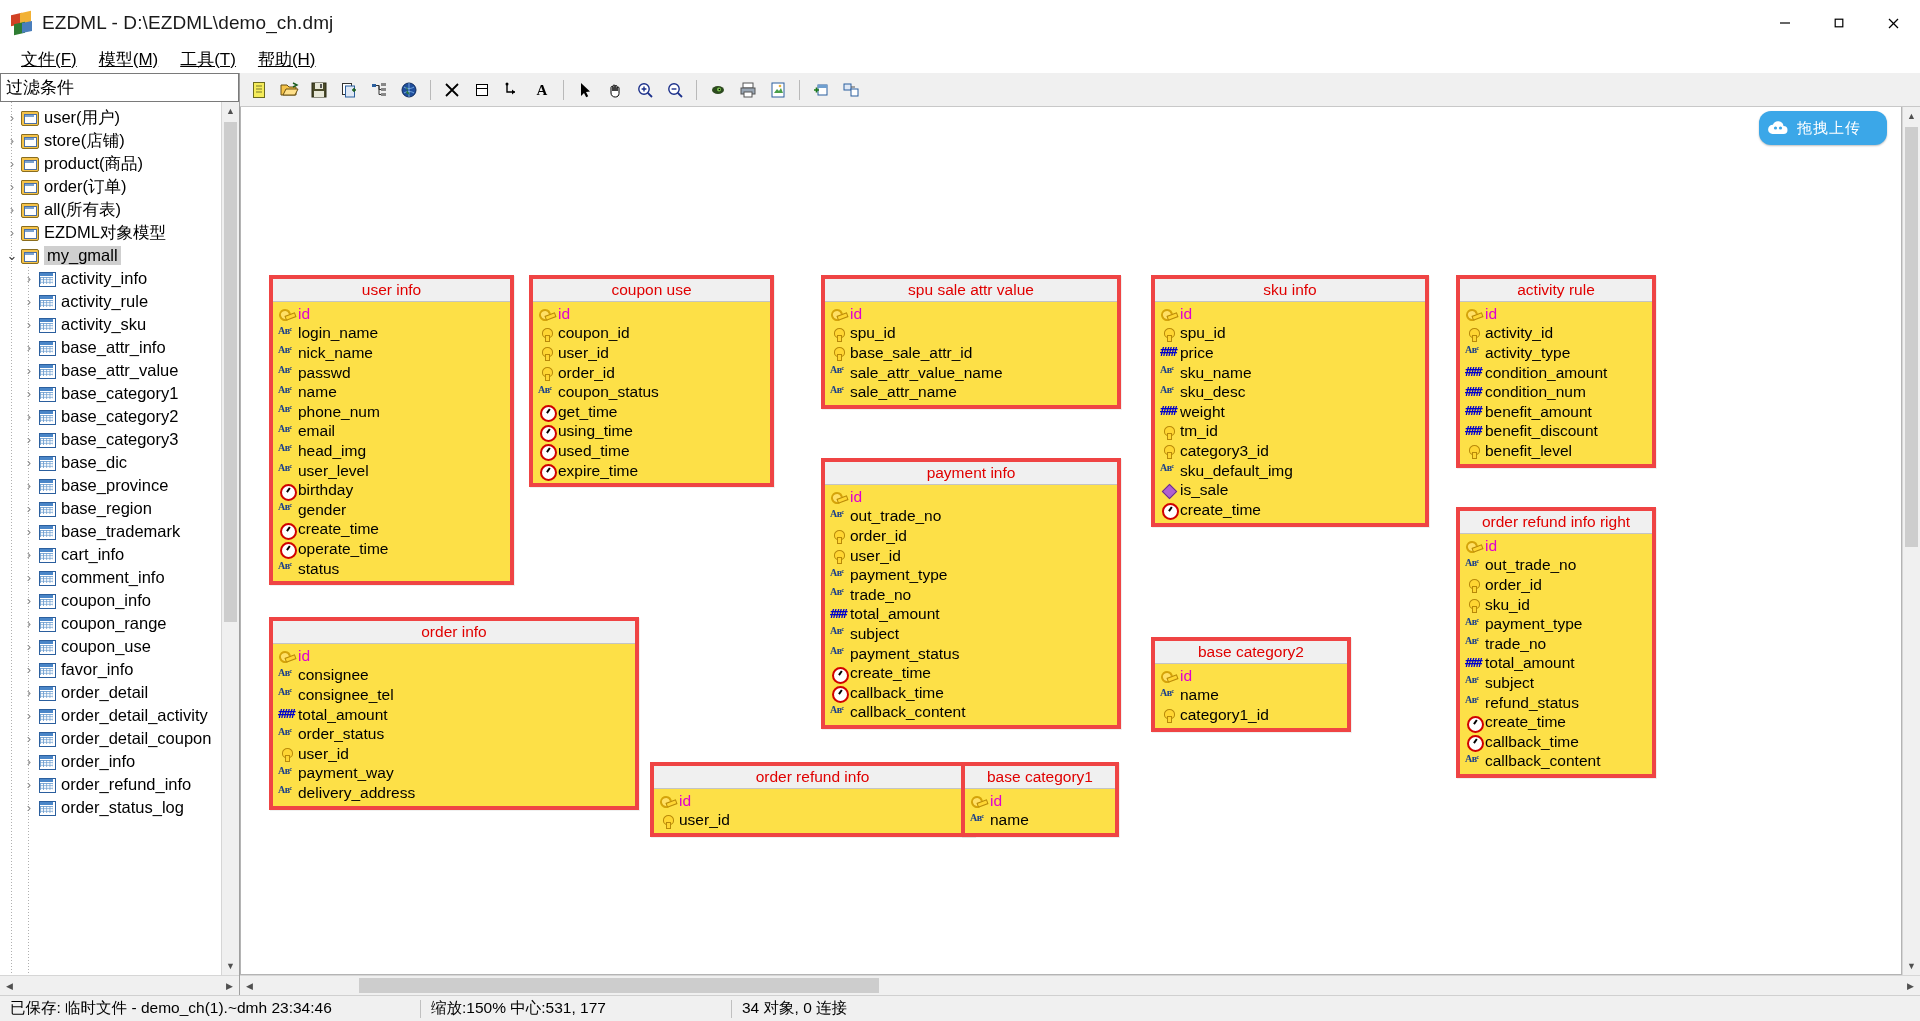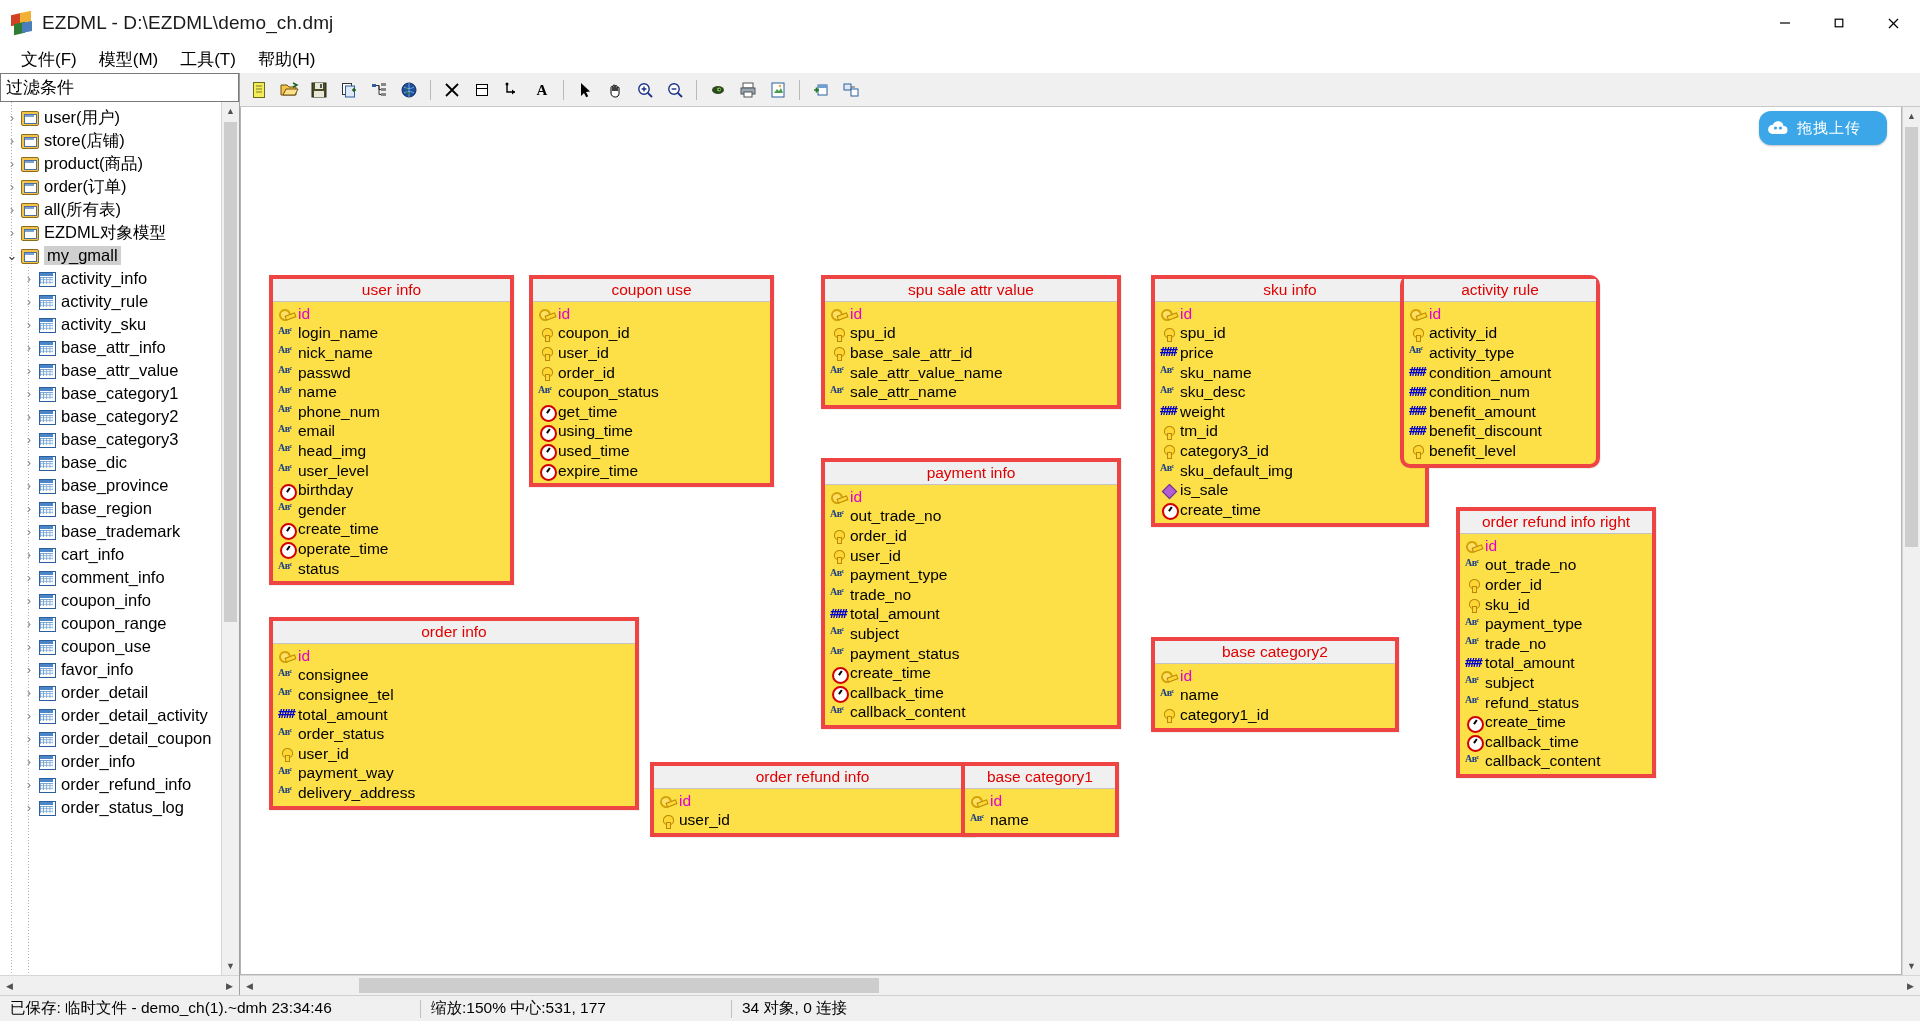--- a/index.html
+++ b/index.html
@@ -20,21 +20,21 @@
   .app-icon .r2 { width:11px; height:11px; background:#f2b134; left:9px; top:0px; transform:skewY(-12deg); }
   .app-icon .r3 { width:11px; height:11px; background:#2e7d32; left:3px; top:11px; transform:skewY(-12deg); }
   .app-icon .r4 { width:10px; height:10px; background:#4a7ebb; left:11px; top:10px; transform:skewY(-12deg); }
   .title-text { font-size:19px; color:#1a1a1a; letter-spacing:.1px; }
   .winbtns { position:absolute; right:0; top:0; height:46px; display:flex; }
   .winbtn { width:54px; height:46px; display:flex; align-items:center; justify-content:center; cursor:default; }
   .winbtn svg { display:block; }
 
   
   .menubar { height:27px; flex:0 0 27px; display:flex; align-items:center; padding-left:10px; background:#ffffff; }
-  .menu-item { font-size:17px; color:#000; padding:1px 11px 2px 11px; cursor:default; white-space:nowrap; }
+  .menu-item { font-size:17px; color:#000; padding:1px 11px 2px 11px; cursor:default; white-space:nowrap;text-decoration:underline; }
 
   
   .body-row { flex:1 1 auto; display:flex; min-height:0; background:#f0f0f0; }
 
   
   .left { width:240px; flex:0 0 240px; display:flex; flex-direction:column; background:#ffffff; border-right:1px solid #a0a0a0; }
   .filter-box { height:29px; flex:0 0 29px; border:1px solid #7a7a7a; margin:0; background:#fff;
                 display:flex; align-items:center; padding-left:5px; font-size:17px; color:#000; }
   .tree-wrap { flex:1 1 auto; position:relative; display:flex; min-height:0; }
   .tree { flex:1 1 auto; overflow:hidden; padding-top:4px; background:#fff; position:relative; }
@@ -745,21 +745,21 @@
                 <div class="frow">
                   <span class="fi bool"></span>
                   <span class="fnm">is_sale</span>
                 </div>
                 <div class="frow">
                   <span class="fi date"></span>
                   <span class="fnm">create_time</span>
                 </div>
               </div>
             </div>
-            <div class="ent" style="left: 1159px; top: 168px; width: 200px; border-radius: 10px;">
+            <div class="ent" style="left: 1215px; top: 168px; width: 200px;">
               <div class="ehdr">activity rule</div>
               <div class="ebody">
                 <div class="frow pk">
                   <span class="fi key"></span>
                   <span class="fnm">id</span>
                 </div>
                 <div class="frow">
                   <span class="fi fk"></span>
                   <span class="fnm">activity_id</span>
                 </div>
@@ -925,21 +925,21 @@
                 <div class="frow">
                   <span class="fi str"></span>
                   <span class="fnm">payment_way</span>
                 </div>
                 <div class="frow">
                   <span class="fi str"></span>
                   <span class="fnm">delivery_address</span>
                 </div>
               </div>
             </div>
-            <div class="ent" style="left: 910px; top: 530px; width: 248px;">
+            <div class="ent" style="left: 910px; top: 530px; width: 200px;">
               <div class="ehdr">base category2</div>
               <div class="ebody">
                 <div class="frow pk">
                   <span class="fi key"></span>
                   <span class="fnm">id</span>
                 </div>
                 <div class="frow">
                   <span class="fi str"></span>
                   <span class="fnm">name</span>
                 </div>

